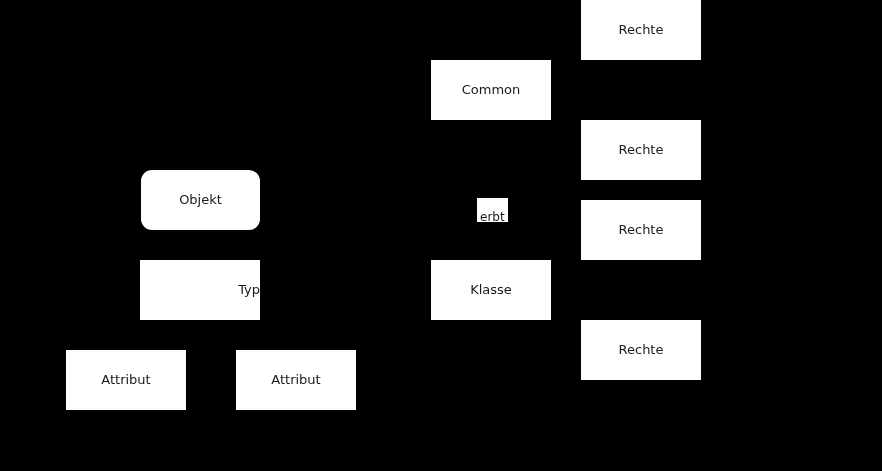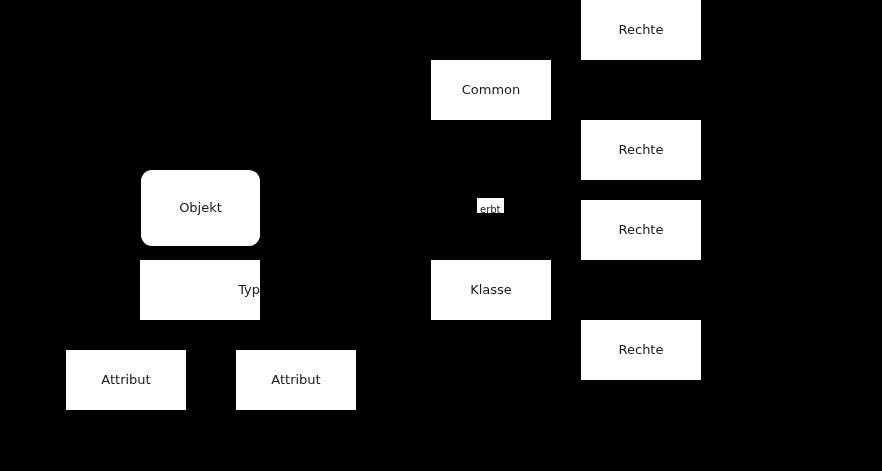--- a/index.html
+++ b/index.html
@@ -29,23 +29,23 @@
     box-sizing: border-box;
     -webkit-font-smoothing: antialiased;
   }
   .node.rounded {
     border-radius: 11px;
   }
   .edge-label {
     position: absolute;
     background: #ffffff;
     color: #1a1a1a;
-    font-size: 10px;
+    font-size: 12px;
     line-height: 15px;
-    padding: 4px 3px;
+    padding: 12px 3px;
     white-space: nowrap;
     box-sizing: border-box;
     text-align: center;
   }
   .connector {
     position: absolute;
     background: #000000;
     pointer-events: none;
   }
 </style>
@@ -57,21 +57,21 @@
   <div class="connector" style="left:490px; top:120px; width:2px; height:140px;"></div>
   <div class="connector" style="left:551px; top:29px; width:30px; height:2px;"></div>
   <div class="connector" style="left:551px; top:149px; width:30px; height:2px;"></div>
   <div class="connector" style="left:551px; top:229px; width:30px; height:2px;"></div>
   <div class="connector" style="left:551px; top:349px; width:30px; height:2px;"></div>
   <div class="connector" style="left:199px; top:230px; width:2px; height:30px;"></div>
   <div class="connector" style="left:125px; top:320px; width:2px; height:30px;"></div>
   <div class="connector" style="left:295px; top:320px; width:2px; height:30px;"></div>
   <div class="connector" style="left:260px; top:199px; width:171px; height:2px;"></div>
 
-  <div class="node rounded" style="left:141px; top:170px; width:119px; height:76px;">
+  <div class="node rounded" style="left:141px; top:170px; width:119px; height:60px;">
     <span>Objekt</span>
   </div>
 
   <div class="node" style="left:140px; top:260px; width:120px; height:60px;justify-content:flex-end;">
     <span>Typ</span>
   </div>
 
   <div class="node" style="left:66px; top:350px; width:120px; height:60px;">
     <span>Attribut</span>
   </div>

